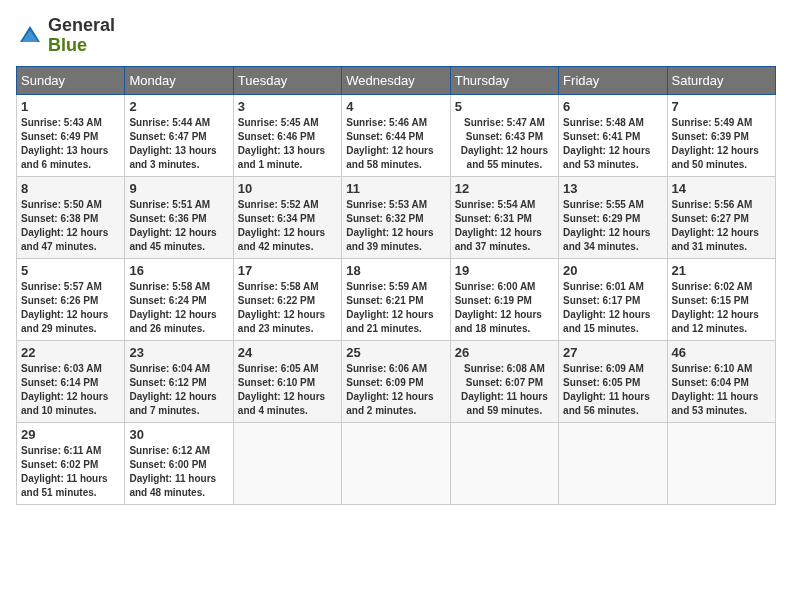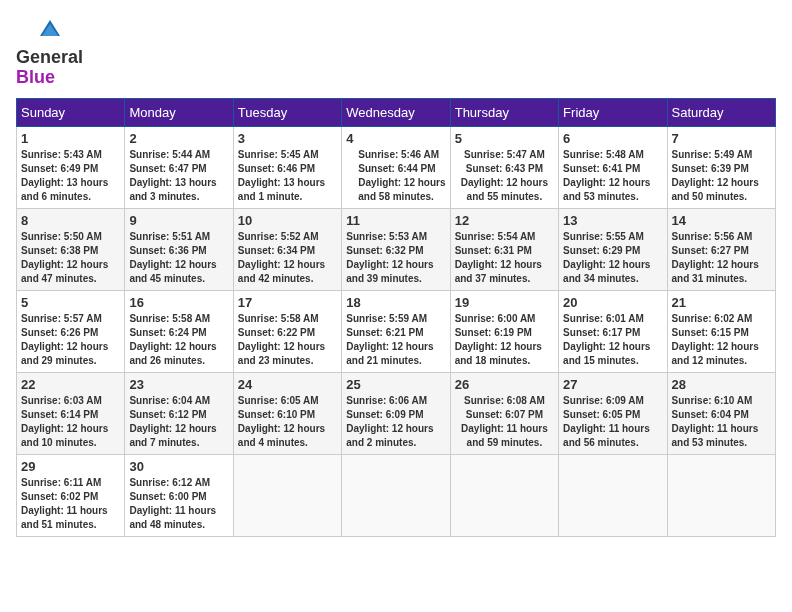--- a/index.html
+++ b/index.html
@@ -13,29 +13,28 @@
     .header {
       display: flex;
       justify-content: space-between;
       align-items: flex-start;
       margin-bottom: 10px;
     }
     .logo {
       display: flex;
       align-items: center;
       gap: 4px;
-      flex-direction: column;
     }
     .logo-text {
       font-size: 18px;
       font-weight: bold;
       line-height: 1.1;
     }
     .logo-general { color: #333; }
-    .logo-blue { color: #a21caf; }
+    .logo-blue { color: #4d7c0f; }
     .logo-icon {
       width: 28px;
       height: 28px;
     }
     .title-block {
       text-align: right;
     }
     .month-title {
       font-size: 32px;
       font-weight: bold;
@@ -44,21 +43,21 @@
     .location {
       font-size: 14px;
       color: #555;
     }
     table {
       width: 100%;
       border-collapse: collapse;
       font-size: 11px;
     }
     thead tr th {
-      background-color: #4c1d95;
+      background-color: #737373;
       color: #fff;
       padding: 6px 4px;
       text-align: left;
       font-size: 13px;
       font-weight: normal;
       border: 1px solid #1a5599;
     }
     tbody tr td {
       border: 1px solid #ccc;
       vertical-align: top;
@@ -133,21 +132,21 @@
         </td>
         <td>
           <span class="day-num">3</span>
           <div class="day-info" style="white-space: pre-line;">Sunrise: 5:45 AM
 Sunset: 6:46 PM
 Daylight: 13 hours
 and 1 minute.</div>
         </td>
         <td>
           <span class="day-num">4</span>
-          <div class="day-info" style="white-space: pre-line; margin-left: 12px;">Sunrise: 5:46 AM
+          <div class="day-info" style="white-space: pre-line;">Sunrise: 5:46 AM
 Sunset: 6:44 PM
 Daylight: 12 hours
 and 58 minutes.</div>
         </td>
         <td>
           <span class="day-num">5</span>
           <div class="day-info" style="white-space: pre-line; text-align: center;">Sunrise: 5:47 AM
 Sunset: 6:43 PM
 Daylight: 12 hours
 and 55 minutes.</div>
@@ -306,21 +305,21 @@
 and 59 minutes.</div>
         </td>
         <td>
           <span class="day-num">27</span>
           <div class="day-info" style="white-space: pre-line;">Sunrise: 6:09 AM
 Sunset: 6:05 PM
 Daylight: 11 hours
 and 56 minutes.</div>
         </td>
         <td>
-          <span class="day-num">28</span>
+          <span class="day-num">46</span>
           <div class="day-info" style="white-space: pre-line;">Sunrise: 6:10 AM
 Sunset: 6:04 PM
 Daylight: 11 hours
 and 53 minutes.</div>
         </td>
       </tr>
       <tr>
         <td>
           <span class="day-num">29</span>
           <div class="day-info" style="white-space: pre-line;">Sunrise: 6:11 AM

